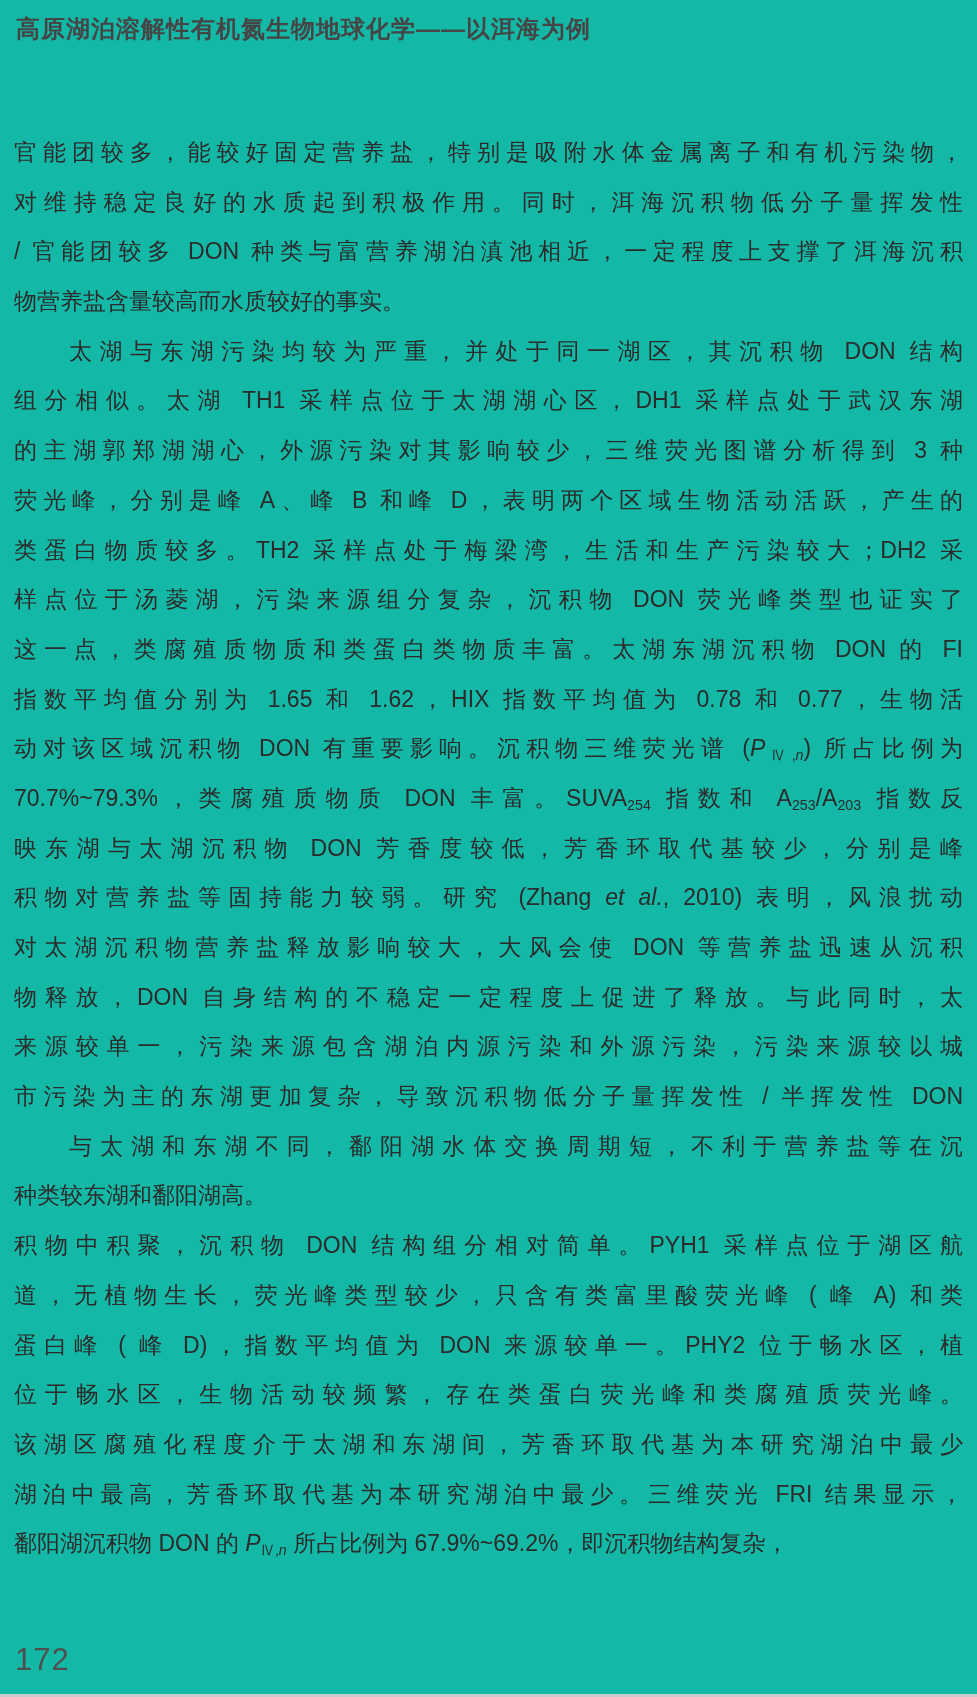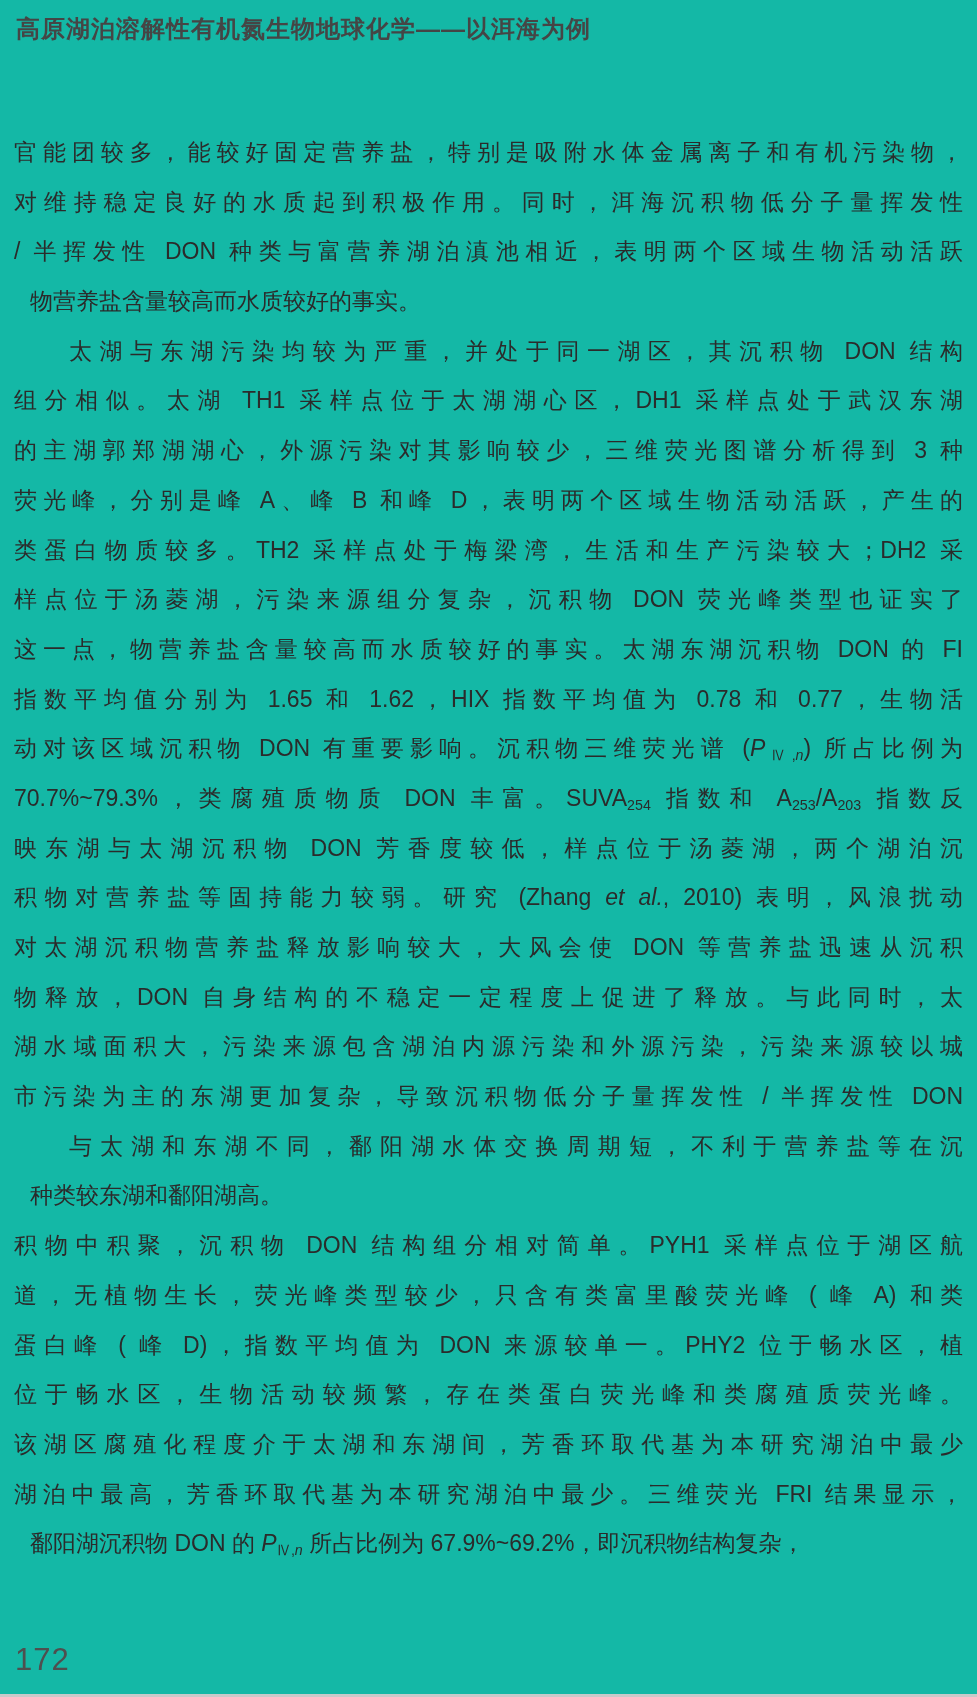--- a/index.html
+++ b/index.html
@@ -33,21 +33,20 @@
     height:49.7px;
     line-height:49.7px;
     overflow:hidden;
     text-align:justify;
     text-align-last:justify;
     -moz-text-align-last:justify;
     white-space:normal;
   }
   .line.last{
     text-align-last:left;
-    margin-left:16px;
     -moz-text-align-last:left;
   }
   .line.indent{
     padding-left:55px;
   }
   .line sub{
     font-size:0.62em;
     line-height:0;
     vertical-align:-0.25em;
   }
@@ -74,37 +73,37 @@
 </style>
 </head>
 <body>
 
 <div class="page">
   <div class="running-head">高原湖泊溶解性有机氮生物地球化学——以洱海为例</div>
 
   <div class="body-text" id="paragraphs">
       <div class="line">官能团较多，能较好固定营养盐，特别是吸附水体金属离子和有机污染物，</div>
       <div class="line">对维持稳定良好的水质起到积极作用。同时，洱海沉积物低分子量挥发性</div>
-      <div class="line">/ 半挥发性 DON 种类与富营养湖泊滇池相近，表明两个区域生物活动活跃</div>
+      <div class="line">/ 官能团较多 DON 种类与富营养湖泊滇池相近，一定程度上支撑了洱海沉积</div>
       <div class="line last">物营养盐含量较高而水质较好的事实。</div>
       <div class="line indent">太湖与东湖污染均较为严重，并处于同一湖区，其沉积物 DON 结构</div>
       <div class="line">组分相似。太湖 TH1 采样点位于太湖湖心区，DH1 采样点处于武汉东湖</div>
       <div class="line">的主湖郭郑湖湖心，外源污染对其影响较少，三维荧光图谱分析得到 3 种</div>
       <div class="line">荧光峰，分别是峰 A、峰 B 和峰 D，表明两个区域生物活动活跃，产生的</div>
       <div class="line">类蛋白物质较多。TH2 采样点处于梅梁湾，生活和生产污染较大；DH2 采</div>
       <div class="line">样点位于汤菱湖，污染来源组分复杂，沉积物 DON 荧光峰类型也证实了</div>
-      <div class="line">这一点，物营养盐含量较高而水质较好的事实。太湖东湖沉积物 DON 的 FI</div>
+      <div class="line">这一点，类腐殖质物质和类蛋白类物质丰富。太湖东湖沉积物 DON 的 FI</div>
       <div class="line">指数平均值分别为 1.65 和 1.62，HIX 指数平均值为 0.78 和 0.77，生物活</div>
       <div class="line">动对该区域沉积物 DON 有重要影响。沉积物三维荧光谱 (<i>P</i><sub>Ⅳ,<i>n</i></sub>) 所占比例为</div>
       <div class="line">70.7%~79.3%，类腐殖质物质 DON 丰富。SUVA<sub>254</sub> 指数和 A<sub>253</sub>/A<sub>203</sub> 指数反</div>
-      <div class="line">映东湖与太湖沉积物 DON 芳香度较低，样点位于汤菱湖，两个湖泊沉</div>
+      <div class="line">映东湖与太湖沉积物 DON 芳香度较低，芳香环取代基较少，分别是峰</div>
       <div class="line">积物对营养盐等固持能力较弱。研究 (Zhang <i>et al.</i>, 2010) 表明，风浪扰动</div>
       <div class="line">对太湖沉积物营养盐释放影响较大，大风会使 DON 等营养盐迅速从沉积</div>
       <div class="line">物释放，DON 自身结构的不稳定一定程度上促进了释放。与此同时，太</div>
-      <div class="line">湖水域面积大，污染来源包含湖泊内源污染和外源污染，污染来源较以城</div>
+      <div class="line">来源较单一，污染来源包含湖泊内源污染和外源污染，污染来源较以城</div>
       <div class="line">市污染为主的东湖更加复杂，导致沉积物低分子量挥发性 / 半挥发性 DON</div>
       <div class="line indent">与太湖和东湖不同，鄱阳湖水体交换周期短，不利于营养盐等在沉</div>
       <div class="line last">种类较东湖和鄱阳湖高。</div>
       <div class="line">积物中积聚，沉积物 DON 结构组分相对简单。PYH1 采样点位于湖区航</div>
       <div class="line">道，无植物生长，荧光峰类型较少，只含有类富里酸荧光峰 ( 峰 A) 和类</div>
       <div class="line">蛋白峰 ( 峰 D)，指数平均值为 DON 来源较单一。PHY2 位于畅水区，植</div>
       <div class="line">位于畅水区，生物活动较频繁，存在类蛋白荧光峰和类腐殖质荧光峰。</div>
       <div class="line">该湖区腐殖化程度介于太湖和东湖间，芳香环取代基为本研究湖泊中最少</div>
       <div class="line">湖泊中最高，芳香环取代基为本研究湖泊中最少。三维荧光 FRI 结果显示，</div>
       <div class="line last">鄱阳湖沉积物 DON 的 <i>P</i><sub>Ⅳ,<i>n</i></sub> 所占比例为 67.9%~69.2%，即沉积物结构复杂，</div>

